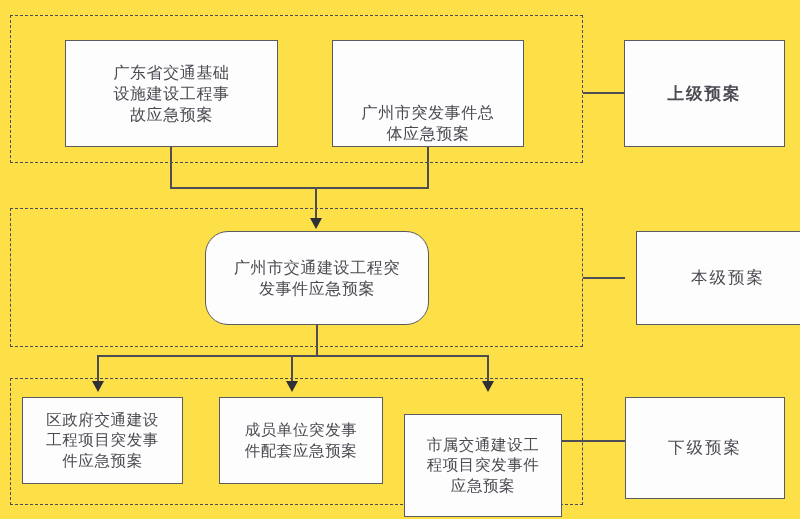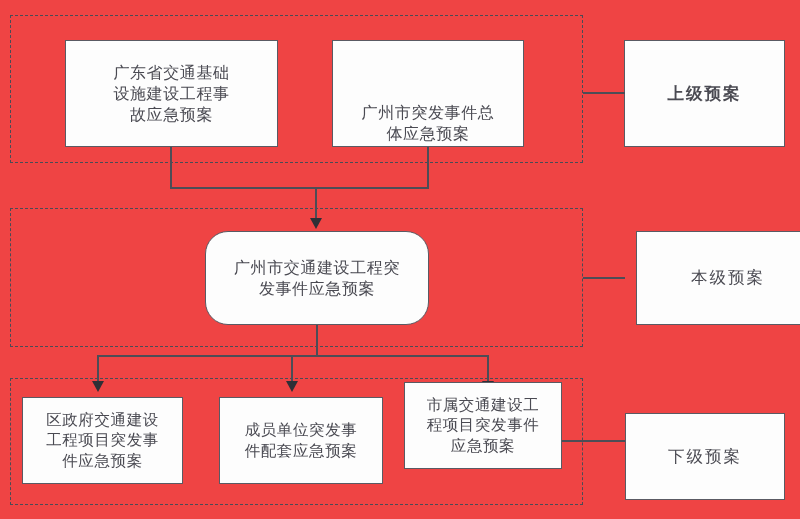--- a/index.html
+++ b/index.html
@@ -7,21 +7,21 @@
     padding: 0;
     background: #ffffff;
   }
   body {
     font-family: "DejaVu Sans", "Liberation Sans", sans-serif;
   }
   #diagram {
     position: relative;
     width: 800px;
     height: 519px;
-    background: #ef4444;
+    background: #fde047;
     overflow: hidden;
   }
   
   .group {
     position: absolute;
     border: 1.6px dashed #4b4b55;
     background: transparent;
     box-sizing: border-box;
   }
   
@@ -125,25 +125,25 @@
     <span class="txt">成员单位突发事
 件配套应急预案</span>
   </div>
 
   <div class="node" style="left:22px; top:397px; width:161px; height:87px; font-size:15.5px;">
     <span class="txt">区政府交通建设
 工程项目突发事
 件应急预案</span>
   </div>
 
-  <div class="node" style="left:404px; top:382px; width:158px; height:87px; font-size:15.5px;">
+  <div class="node" style="left:404px; top:414px; width:158px; height:103px; font-size:15.5px;">
     <span class="txt">市属交通建设工
 程项目突发事件
 应急预案</span>
   </div>
 
-  <div class="node level-label" style="left:625px; top:397px; width:160px; height:87px;margin-top:16px;">
+  <div class="node level-label" style="left:625px; top:397px; width:160px; height:102px;">
     <span class="txt">下级预案</span>
   </div>
 
   <div class="hline" style="left:562px; top:440px; width:63px;"></div>
 
 </div>
 
 </body></html>

